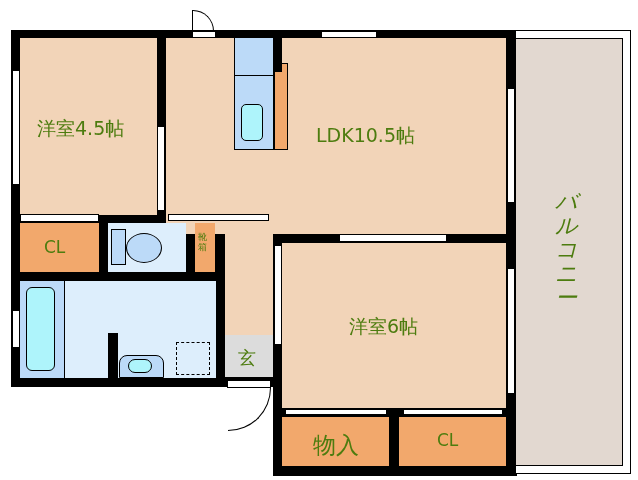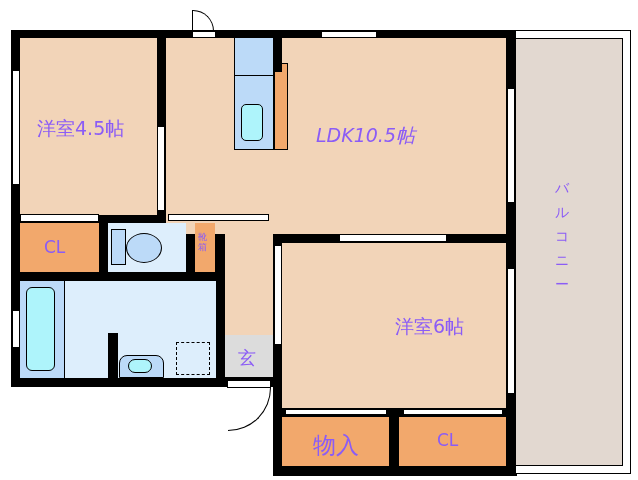--- a/index.html
+++ b/index.html
@@ -4,44 +4,44 @@
 <style>
   html,body{margin:0;padding:0;background:#fff;}
   body{width:638px;height:480px;position:relative;overflow:hidden;font-family:"DejaVu Sans",sans-serif;}
   .abs{position:absolute;box-sizing:border-box;}
   .room{background:#f2d4b8;}
   .closet{background:#f2a86c;}
   .wet{background:#ddeefc;}
   .blue{background:#bcdaf8;}
   .wall{background:#000;}
   .win{background:#fff;border:1px solid #000;}
-  .label{position:absolute;color:#8b5cf6;white-space:nowrap;}
+  .label{position:absolute;color:#4d7c0f;white-space:nowrap;}
   .door{background:#fff;}
 </style>
 </head>
 <body>
 
 <div class="abs wall" style="left:11px;top:30px;width:506px;height:357px;"></div>
 <div class="abs wall" style="left:273px;top:234px;width:244px;height:242px;"></div>
 
 <div class="abs room" style="left:20px;top:38px;width:137px;height:177px;"></div>
 <span class="label" style="left:37px;top:116px;font-size:19px;">洋室4.5帖</span>
 
 <div class="abs room" style="left:166px;top:38px;width:340px;height:196px;"></div>
 <div class="abs room" style="left:225px;top:215px;width:48px;height:120px;"></div>
-<span class="label" style="left:316px;top:123px;font-size:19px;font-style:italic;">LDK10.5帖</span>
+<span class="label" style="left:316px;top:123px;font-size:19px;">LDK10.5帖</span>
 
 <div class="abs blue" style="left:234px;top:38px;width:40px;height:112px;border:1px solid #000;border-top:none;"></div>
 <div class="abs" style="left:234px;top:75px;width:40px;height:1px;background:#000;"></div>
 <div class="abs" style="left:241px;top:104px;width:22px;height:37px;background:#aef4fb;border:1px solid #000;border-radius:5px;"></div>
 <div class="abs closet" style="left:274px;top:63px;width:14px;height:87px;border:1px solid #000;"></div>
 <div class="abs wall" style="left:274px;top:38px;width:8px;height:34px;"></div>
 
 <div class="abs room" style="left:282px;top:243px;width:224px;height:165px;"></div>
-<span class="label" style="left:349px;top:314px;font-size:19px;margin-left:46px;">洋室6帖</span>
+<span class="label" style="left:349px;top:314px;font-size:19px;">洋室6帖</span>
 
 <div class="abs closet" style="left:282px;top:417px;width:107px;height:49px;"></div>
 <span class="label" style="left:313px;top:430px;font-size:23px;">物入</span>
 <div class="abs closet" style="left:399px;top:417px;width:107px;height:49px;"></div>
 <span class="label" style="left:437px;top:430px;font-size:17px;">CL</span>
 <div class="abs win" style="left:285px;top:409px;width:102px;height:6px;"></div>
 <div class="abs win" style="left:403px;top:409px;width:100px;height:6px;"></div>
 
 <div class="abs closet" style="left:20px;top:223px;width:79px;height:49px;"></div>
 <span class="label" style="left:44px;top:237px;font-size:17px;">CL</span>
@@ -62,21 +62,21 @@
 <div class="abs" style="left:128px;top:359px;width:24px;height:14px;background:#aef4fb;border:1px solid #000;border-radius:7px;"></div>
 <div class="abs" style="left:176px;top:342px;width:34px;height:33px;border:1px dashed #000;"></div>
 
 <div class="abs" style="left:225px;top:335px;width:48px;height:42px;background:#dcdcdc;"></div>
 <span class="label" style="left:238px;top:346px;font-size:18px;">玄</span>
 <div class="abs door" style="left:227px;top:380px;width:44px;height:8px;border:1px solid #000;"></div>
 <div class="abs" style="left:228px;top:388px;width:43px;height:43px;border-right:1px solid #000;border-bottom:1px solid #000;border-bottom-right-radius:43px;"></div>
 
 <div class="abs" style="left:515px;top:30px;width:116px;height:444px;border:1px solid #000;background:#fff;"></div>
 <div class="abs" style="left:515px;top:38px;width:108px;height:428px;border:1px solid #000;background:#e2d8d0;"></div>
-<span class="label" style="left:555px;top:176px;font-size:14px;width:20px;white-space:normal;line-height:24px;">バルコニー</span>
+<span class="label" style="left:555px;top:190px;font-size:22px;width:20px;white-space:normal;line-height:24px;font-style:italic;">バルコニー</span>
 
 <div class="abs win" style="left:12px;top:70px;width:8px;height:115px;"></div>
 <div class="abs win" style="left:12px;top:310px;width:8px;height:38px;"></div>
 <div class="abs win" style="left:321px;top:31px;width:56px;height:7px;"></div>
 <div class="abs win" style="left:507px;top:88px;width:8px;height:115px;"></div>
 <div class="abs win" style="left:507px;top:268px;width:8px;height:126px;"></div>
 <div class="abs win" style="left:339px;top:234px;width:108px;height:8px;"></div>
 <div class="abs win" style="left:157px;top:126px;width:8px;height:85px;"></div>
 <div class="abs win" style="left:168px;top:214px;width:101px;height:7px;"></div>
 <div class="abs win" style="left:274px;top:245px;width:8px;height:100px;"></div>

